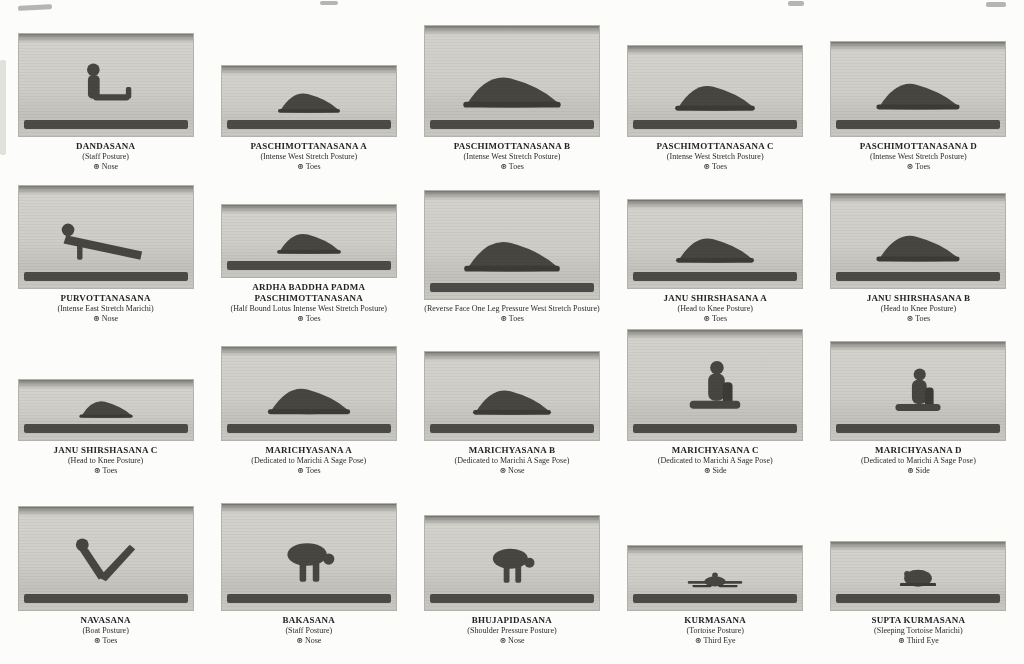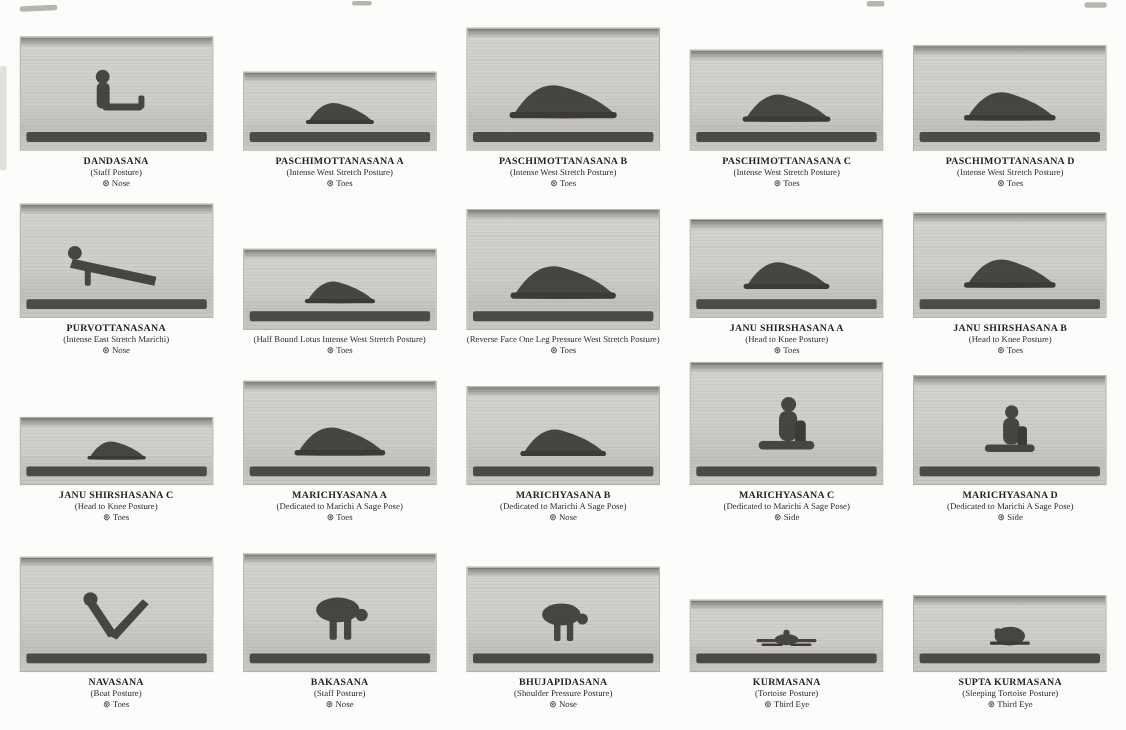--- a/index.html
+++ b/index.html
@@ -56,21 +56,21 @@
   }
   .nm{
     font-weight:bold;font-size:9px;letter-spacing:.25px;
     max-width:172px;margin:0 auto;
     text-transform:uppercase;
   }
   .en{
     font-size:8px;max-width:212px;margin:0 auto;color:#2b2b2b;
   }
   .gz{
-    font-size:8px;color:#2b2b2b;margin-top:1px;font-family:Liberation Serif, serif;
+    font-size:8px;color:#2b2b2b;margin-top:1px;
   }
   .dr{font-size:8px;margin-right:2px;}
   .artifact{position:absolute;background:#6f6e6a;opacity:.5;border-radius:2px;}
   .a1{left:18px;top:5px;width:34px;height:5px;transform:rotate(-3deg);}
   .a2{left:320px;top:1px;width:18px;height:4px;}
   .a3{left:788px;top:1px;width:16px;height:5px;}
   .a4{left:986px;top:2px;width:20px;height:5px;}
   .a5{left:0;top:60px;width:6px;height:95px;background:#dad8d3;opacity:.8;}
 </style>
 </head>
@@ -220,20 +220,21 @@
     </figure>
 
     <figure class="cell">
       <div class="photo" style="height:74px">
         <svg class="fig" preserveAspectRatio="xMidYMax meet" viewBox="0 0 120 70">
             <use href="#sym-fold"></use>
           </svg>
         <div class="mat"></div>
       </div>
       <figcaption class="cap">
+        <div class="nm">ARDHA BADDHA PADMA PASCHIMOTTANASANA</div>
         <div class="en">(Half Bound Lotus Intense West Stretch Posture)</div>
         <div class="gz"><span class="dr">⊛</span><span>Toes</span></div>
       </figcaption>
     </figure>
 
     <figure class="cell">
       <div class="photo" style="height:110px">
         <svg class="fig" preserveAspectRatio="xMidYMax meet" viewBox="0 0 120 70">
             <use href="#sym-fold"></use>
           </svg>
@@ -401,19 +402,19 @@
 
     <figure class="cell">
       <div class="photo" style="height:70px">
         <svg class="fig" preserveAspectRatio="xMidYMax meet" viewBox="0 0 120 70">
             <use href="#sym-ball"></use>
           </svg>
         <div class="mat"></div>
       </div>
       <figcaption class="cap">
         <div class="nm">SUPTA KURMASANA</div>
-        <div class="en">(Sleeping Tortoise Posture)</div>
+        <div class="en">(Sleeping Tortoise Marichi)</div>
         <div class="gz"><span class="dr">⊛</span><span>Third Eye</span></div>
       </figcaption>
     </figure>
 
   </div>
 </div>
 
 </body></html>

